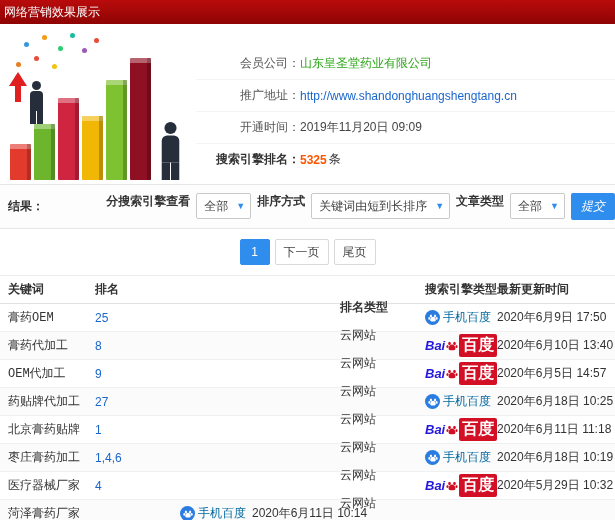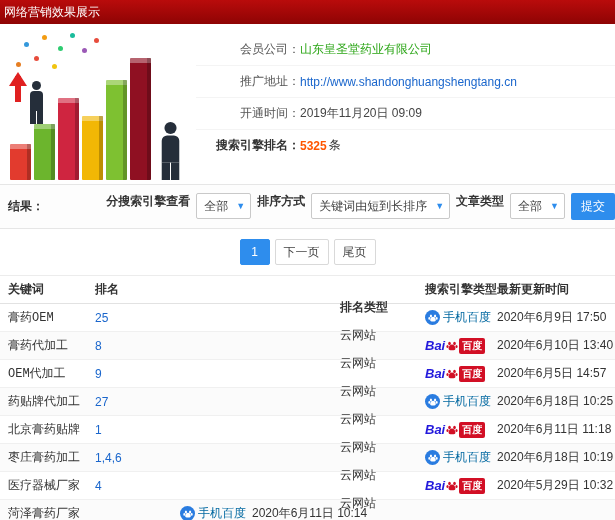--- a/index.html
+++ b/index.html
@@ -22,41 +22,41 @@
   .dot{position:absolute;width:5px;height:5px;border-radius:50%;}
   .arrow-up{position:absolute;width:6px;background:#e02020;}
   .arrow-up::before{content:'';position:absolute;top:-13px;left:-6px;
     border:9px solid transparent;border-bottom:14px solid #e02020;}
   .person{position:absolute;}
   .person .head{width:9px;height:9px;background:#252e3a;border-radius:50%;margin:0 auto 1px;}
   .person .torso{width:13px;height:20px;background:#252e3a;border-radius:4px 4px 0 0;margin:0 auto;}
   .person .legs{width:13px;height:13px;margin:0 auto;
     background:linear-gradient(to right,#252e3a 45%,transparent 45%,transparent 55%,#252e3a 55%);}
   .person.big{transform:scale(1.35);transform-origin:bottom center;}
-  .fields{margin-left:196px;padding-top:10px;}
+  .fields{margin-left:196px;padding-top:24px;}
   .field{display:flex;align-items:center;height:31px;border-bottom:1px solid #f4f4f4;}
   .field:last-child{border-bottom:none;}
   .field .label{width:104px;text-align:right;color:#555;flex:none;}
   .field .label.strong{color:#333;font-weight:bold;}
   .val-green{color:#2aa515;cursor:pointer;}
   .val-link{color:#1a66cc;cursor:pointer;}
   .val-plain{color:#444;}
   .val-num{color:#ff5500;font-weight:bold;margin-right:2px;}
   .val-suffix{color:#333;}
   
   .filterbar{display:flex;align-items:center;height:43px;padding:0 0 0 8px;
     background:#fdfdfd;border-bottom:1px solid #e6e6e6;}
   .result-label{font-weight:bold;color:#333;flex:none;}
   .filters{display:flex;align-items:flex-start;margin-left:auto;gap:6px;}
   .flabel{font-weight:bold;color:#333;white-space:nowrap;}
   .select{border:1px solid #c9c9c9;background:#fff;height:24px;border-radius:2px;
     display:flex;align-items:center;gap:8px;padding:0 5px 0 7px;cursor:pointer;white-space:nowrap;color:#444;}
   .caret{color:#2e8ded;font-size:9px;line-height:1;}
   .submit-btn{background:#2e8ded;color:#fff;border:none;height:27px;min-width:44px;
-    padding:0 10px;border-radius:2px;font-size:12px;cursor:pointer;flex:none;}
+    padding:0 10px;border-radius:2px;font-size:12px;cursor:pointer;flex:none;font-style:italic;}
   
   .pagination{display:flex;justify-content:center;align-items:center;gap:5px;padding:10px 0;}
   .page{min-width:12px;height:24px;line-height:24px;text-align:center;padding:0 8px;
     border:1px solid #d9d9d9;background:#fff;color:#444;cursor:pointer;border-radius:2px;}
   .page.active{background:#2e8ded;border-color:#2e8ded;color:#fff;}
   
   .table{width:615px;}
   .thead,.trow{display:flex;align-items:center;height:27px;}
   .thead{font-weight:bold;color:#333;border-top:1px solid #ececec;border-bottom:1px solid #e2e2e2;}
   .trow{border-bottom:1px solid #f0f0f0;}
@@ -68,21 +68,21 @@
   .c5{flex:1;}
   .rank-link{color:#1a66cc;cursor:pointer;}
   
   .bd-mobile{display:flex;align-items:center;gap:3px;color:#0369a1;}
   .bd-mobile .circ{width:15px;height:15px;border-radius:50%;background:#2a7ce0;
     display:flex;align-items:center;justify-content:center;flex:none;}
   .bd-mobile .circ svg{width:10px;height:10px;fill:#fff;}
   .bd-pc{display:flex;align-items:center;gap:1px;}
   .bd-pc .bai{color:#2319dc;font-weight:bold;font-style:italic;font-size:13px;}
   .bd-pc svg{width:12px;height:12px;fill:#d20f25;}
-  .bd-pc .bd-box{background:#d20f25;color:#fff;font-weight:bold;font-size:10px;
+  .bd-pc .bd-box{background:#d20f25;color:#fff;font-weight:bold;font-size:16px;
     padding:1px 3px;border-radius:2px;white-space:nowrap;}
 </style>
 </head>
 <body>
 
 <div class="titlebar">网络营销效果展示</div>
 
 <div class="info">
 
   <div class="illustration">

